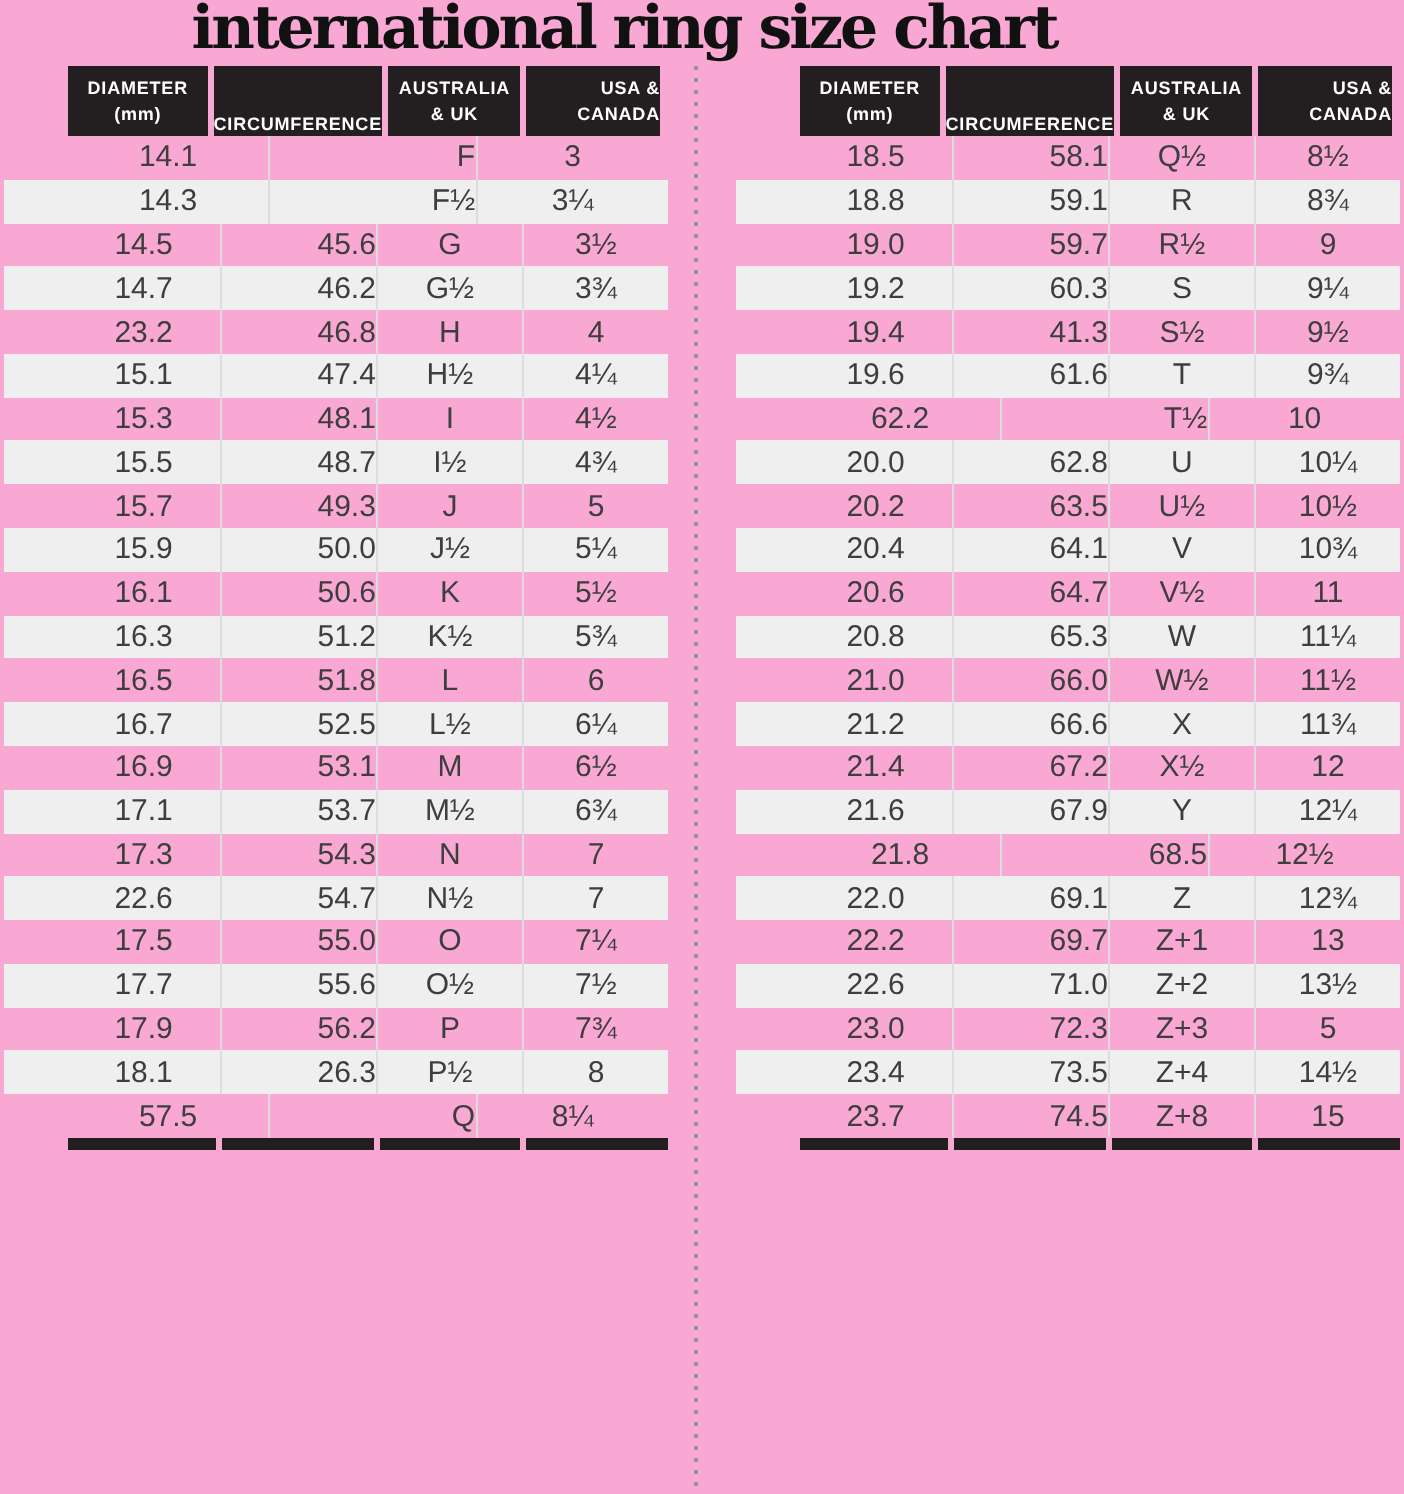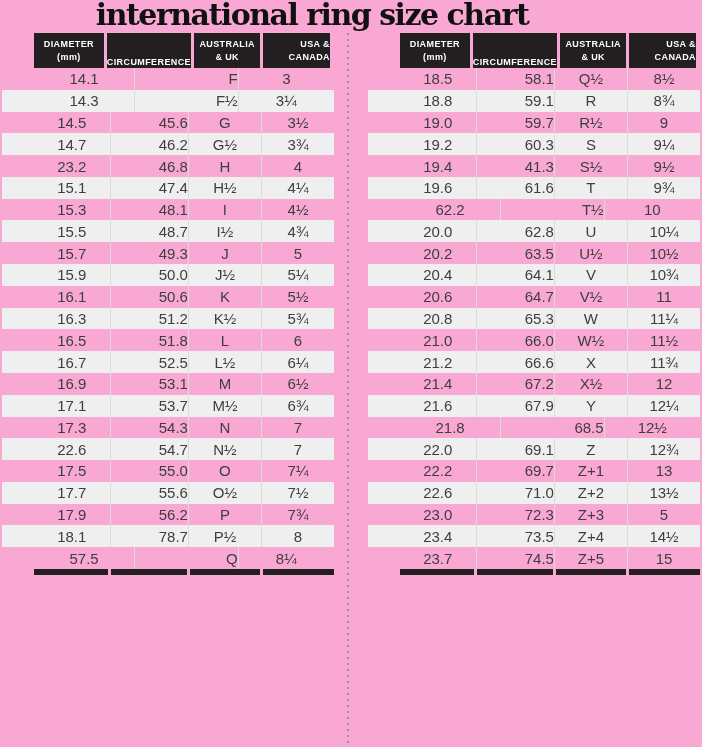--- a/index.html
+++ b/index.html
@@ -190,21 +190,21 @@
           <div class="td">7½</div>
         </div>
         <div class="tr">
           <div class="td">17.9</div>
           <div class="td">56.2</div>
           <div class="td">P</div>
           <div class="td">7¾</div>
         </div>
         <div class="tr">
           <div class="td">18.1</div>
-          <div class="td">78.7</div>
+          <div class="td">26.3</div>
           <div class="td">P½</div>
           <div class="td">8</div>
         </div>
         <div class="tr">
           <div class="td">57.5</div>
           <div class="td">Q</div>
           <div class="td">8¼</div>
         </div>
       </div>
     <div class="cutoff">
@@ -362,21 +362,21 @@
         </div>
         <div class="tr">
           <div class="td">23.4</div>
           <div class="td">73.5</div>
           <div class="td">Z+4</div>
           <div class="td">14½</div>
         </div>
         <div class="tr">
           <div class="td">23.7</div>
           <div class="td">74.5</div>
-          <div class="td">Z+5</div>
+          <div class="td">Z+8</div>
           <div class="td">15</div>
         </div>
       </div>
     <div class="cutoff">
         <div class="th cut"></div>
         <div class="th cut"></div>
         <div class="th cut"></div>
         <div class="th cut"></div>
       </div>
   </div>

